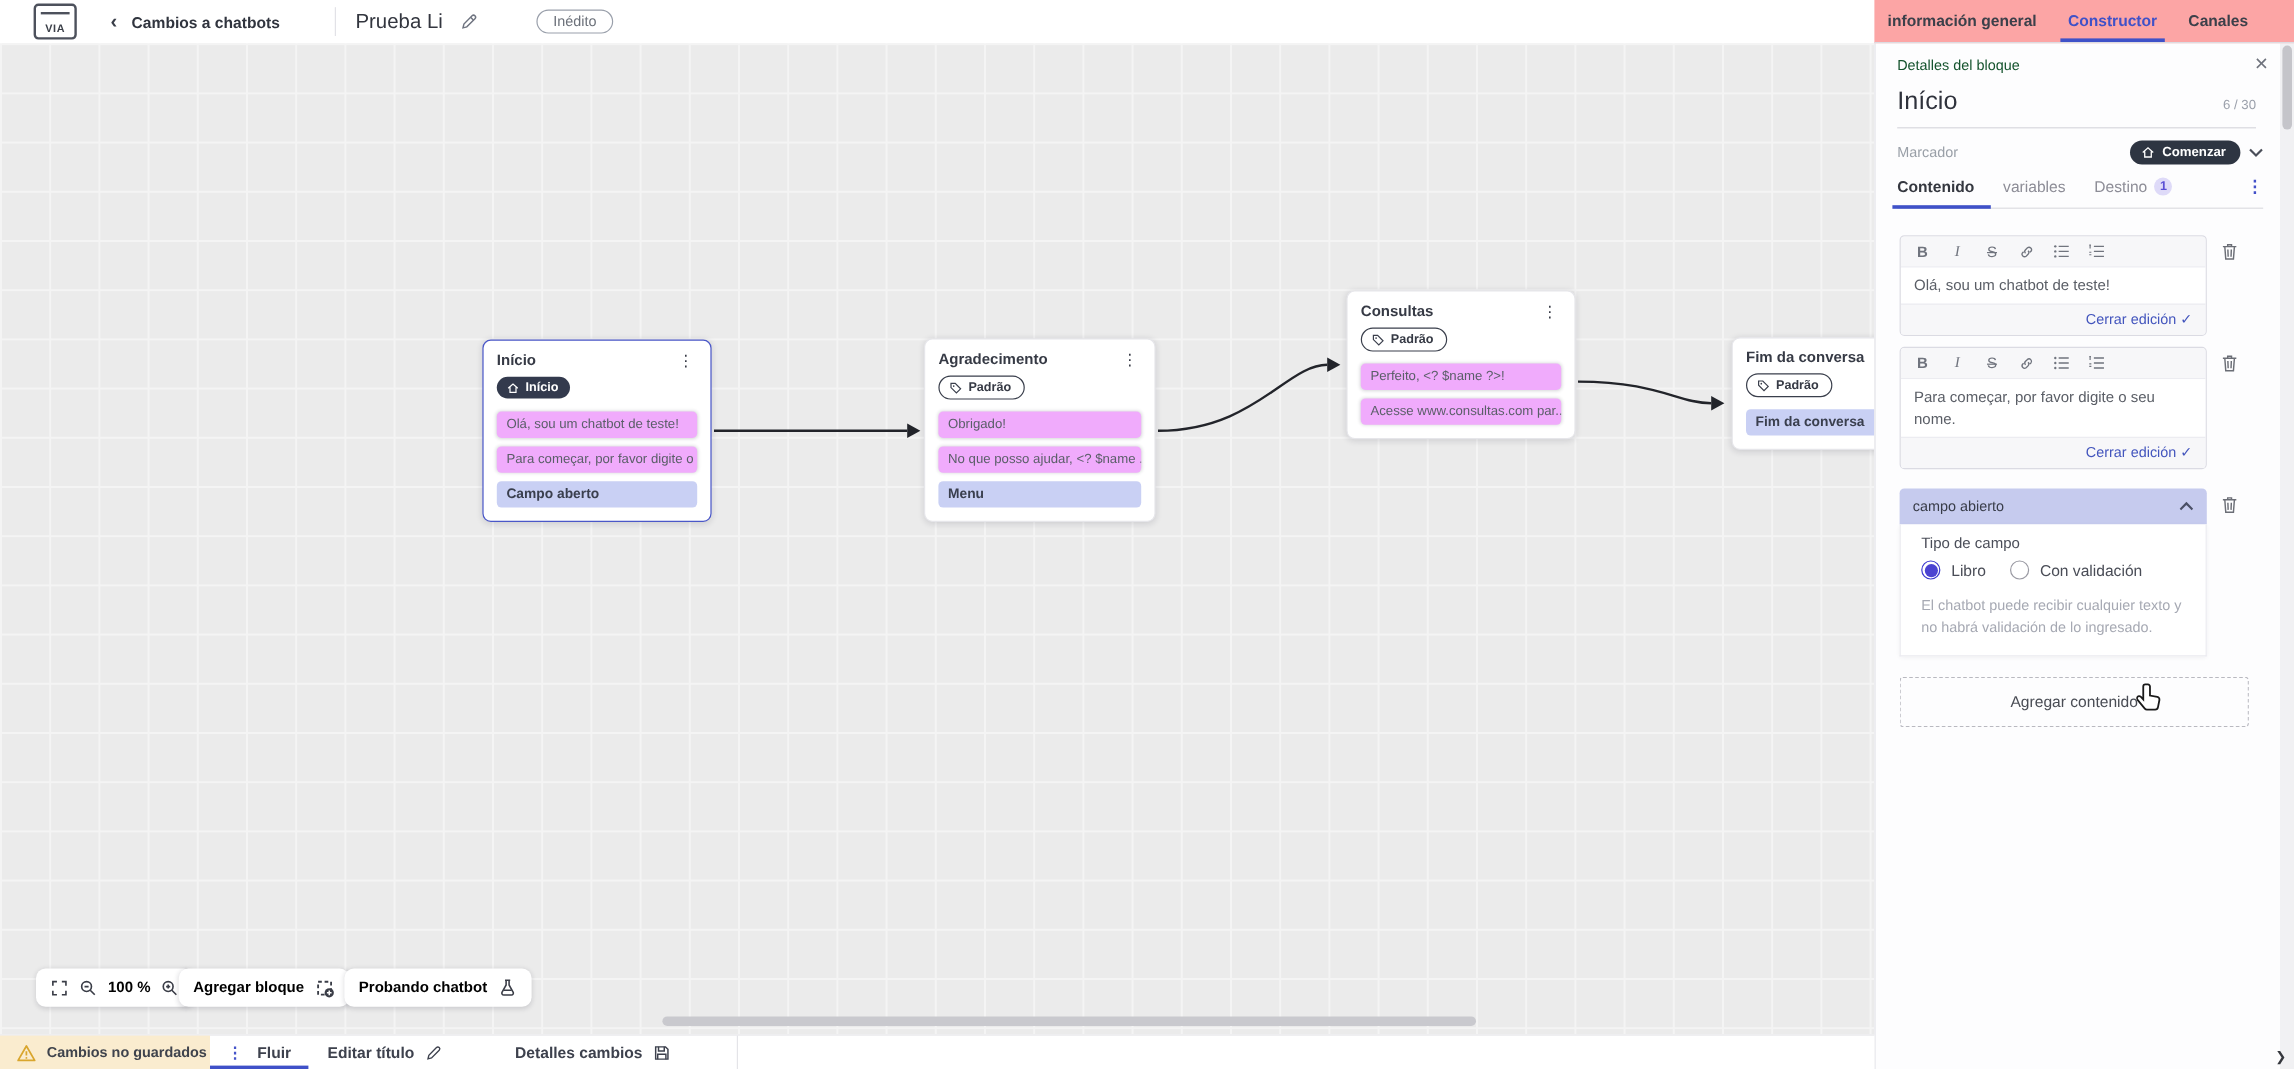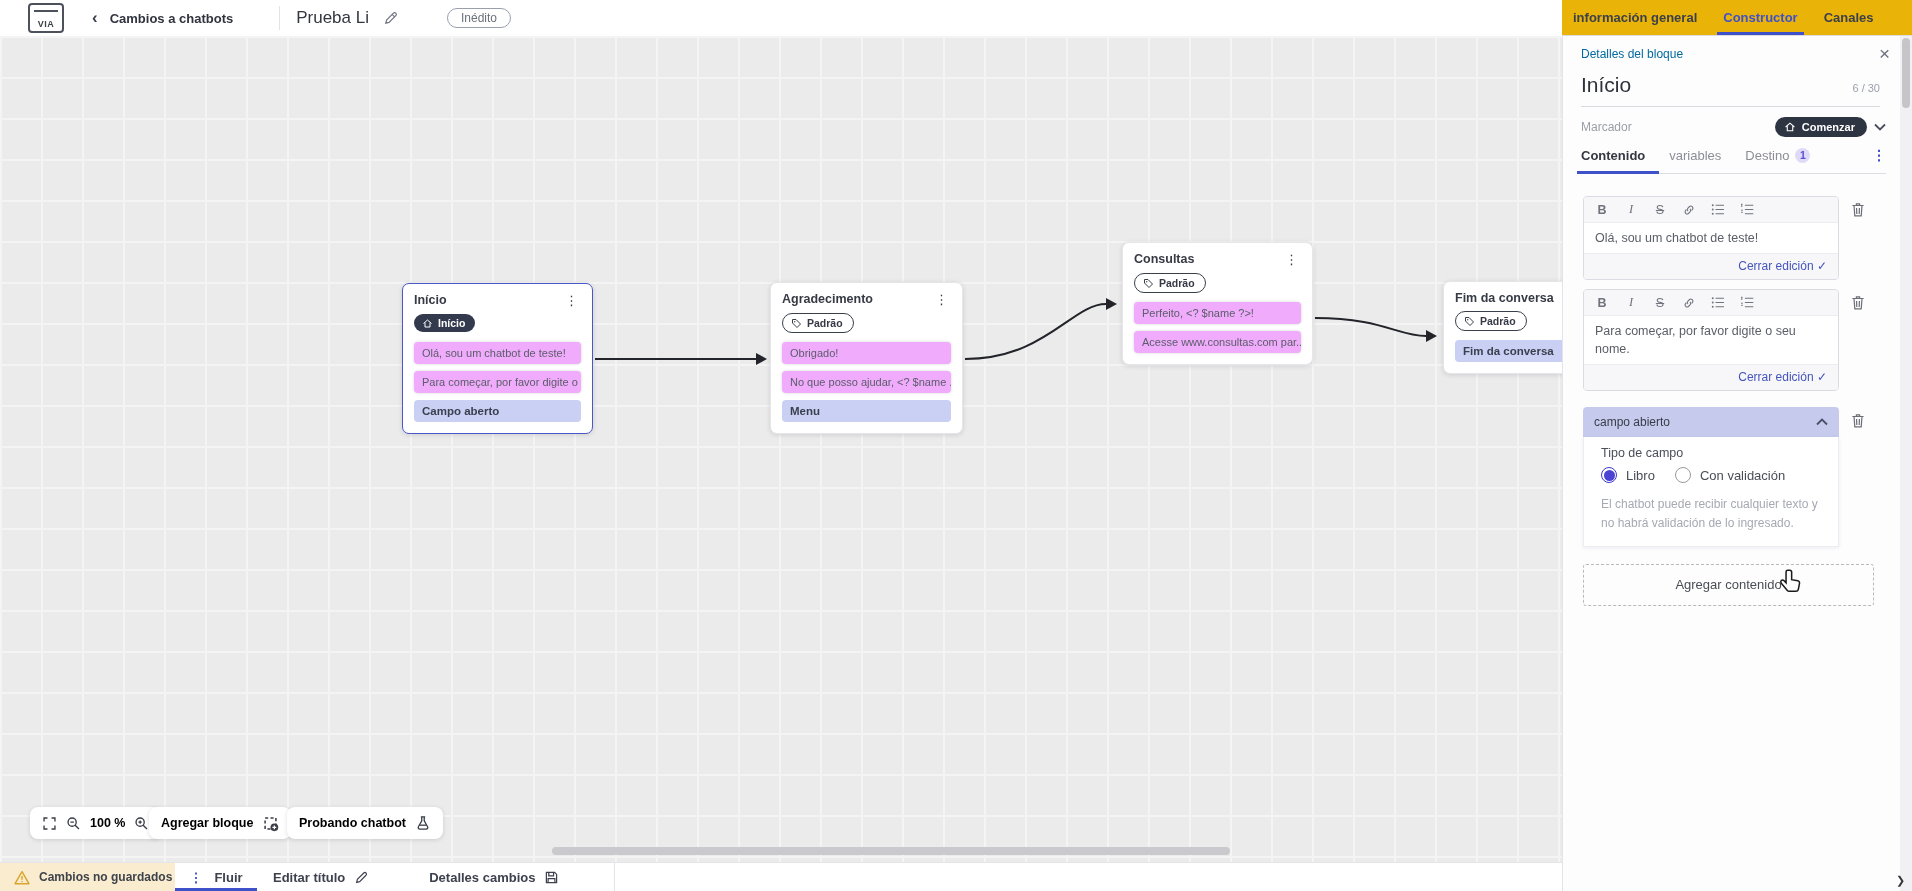--- a/index.html
+++ b/index.html
@@ -12,21 +12,21 @@
   .logo-box { margin-left:28px; width:36px; height:30px; border:2px solid #4d515c; border-radius:4px; display:flex; align-items:flex-end; justify-content:center; position:relative; }
   .logo-box:before { content:""; position:absolute; top:5px; left:4px; right:4px; height:0; border-top:2px solid #4d515c; }
   .logo-text { font-size:9px; font-weight:bold; color:#3c4049; letter-spacing:.5px; margin-bottom:2px; }
   .back-group { display:flex; align-items:center; margin-left:28px; cursor:pointer; }
   .back-chevron { font-size:17px; color:#3a3e49; font-weight:bold; margin-right:12px; }
   .back-label { font-size:13px; font-weight:bold; color:#30343e; }
   .tb-divider { width:1px; height:24px; background:#e2e2e7; margin:0 0 0 46px; }
   .bot-title { font-size:17px; color:#33363f; margin-left:16px; }
   .edit-pencil { margin-left:14px; cursor:pointer; display:flex; }
   .inedito-pill { margin-left:48px; border:1px solid #9aa0ab; border-radius:999px; padding:2px 13px; font-size:12px; color:#6b7079; }
-  .top-tabs { position:absolute; right:0; top:0; width:350px; height:36px; display:flex; align-items:center; gap:26px; padding-left:11px; border-bottom:1px solid #dcdce2; background:#eab308; }
+  .top-tabs { position:absolute; right:0; top:0; width:350px; height:36px; display:flex; align-items:center; gap:26px; padding-left:11px; border-bottom:1px solid #dcdce2; background:#fca5a5; }
   .top-tab { font-size:13px; font-weight:bold; color:#3c404a; cursor:pointer; position:relative; height:100%; display:flex; align-items:center; }
   .top-tab.active { color:#3f51c8; }
   .top-tab.active:after { content:""; position:absolute; left:-6px; right:-6px; bottom:0; height:3px; background:#3f51c8; }
 
   
   .canvas { position:absolute; left:0; top:36px; width:1562px; height:826px; overflow:hidden;
     background-color:#ebebeb;
     background-image:linear-gradient(#f4f4f4 2px, transparent 2px), linear-gradient(90deg,#f4f4f4 2px, transparent 2px);
     background-size:41px 41px; }
   .edges { position:absolute; left:0; top:0; width:1562px; height:826px; pointer-events:none; }
@@ -62,21 +62,21 @@
   .sb-flow-label { font-size:13px; font-weight:bold; color:#3d414d; }
   .sb-item { display:flex; align-items:center; gap:9px; font-size:13px; font-weight:bold; color:#3d414d; cursor:pointer; }
   .sb-edit { margin-left:16px; }
   .sb-save { margin-left:60px; }
   .sb-div { width:1px; background:#e4e4e8; margin-left:55px; }
 
   
   .panel { position:absolute; left:1562px; top:36px; width:350px; height:855px; background:#fdfdfe; border-left:1px solid #e3e3e8; z-index:20; }
   .panel-inner { position:absolute; left:0; top:0; right:12px; bottom:0; }
   .p-header { display:flex; justify-content:space-between; align-items:center; padding:11px 10px 6px 18px; }
-  .p-header-label { font-size:12px; color:#0369a1; }
+  .p-header-label { font-size:12px; color:#14532d; }
   .p-close { font-size:19px; color:#6f737d; cursor:pointer; line-height:14px; }
   .p-title-row { margin:6px 20px 0 18px; display:flex; justify-content:space-between; align-items:flex-end; border-bottom:1px solid #d8d8de; padding-bottom:9px; }
   .p-title { font-size:21px; color:#2f323c; }
   .p-counter { font-size:11px; color:#9ba0ab; padding-bottom:3px; }
   .p-marker-row { margin:10px 14px 0 18px; display:flex; justify-content:space-between; align-items:center; }
   .p-marker-label { font-size:12px; color:#9aa0a8; }
   .marker-right { display:flex; align-items:center; gap:7px; }
   .comenzar-pill { background:#2e3542; color:#fff; border-radius:999px; display:flex; align-items:center; gap:6px;
     padding:4px 12px 4px 9px; font-size:11px; font-weight:bold; cursor:pointer; }
   .p-tabs { margin:10px 14px 0 18px; display:flex; align-items:center; gap:24px; border-bottom:1px solid #dcdce2; position:relative; }

